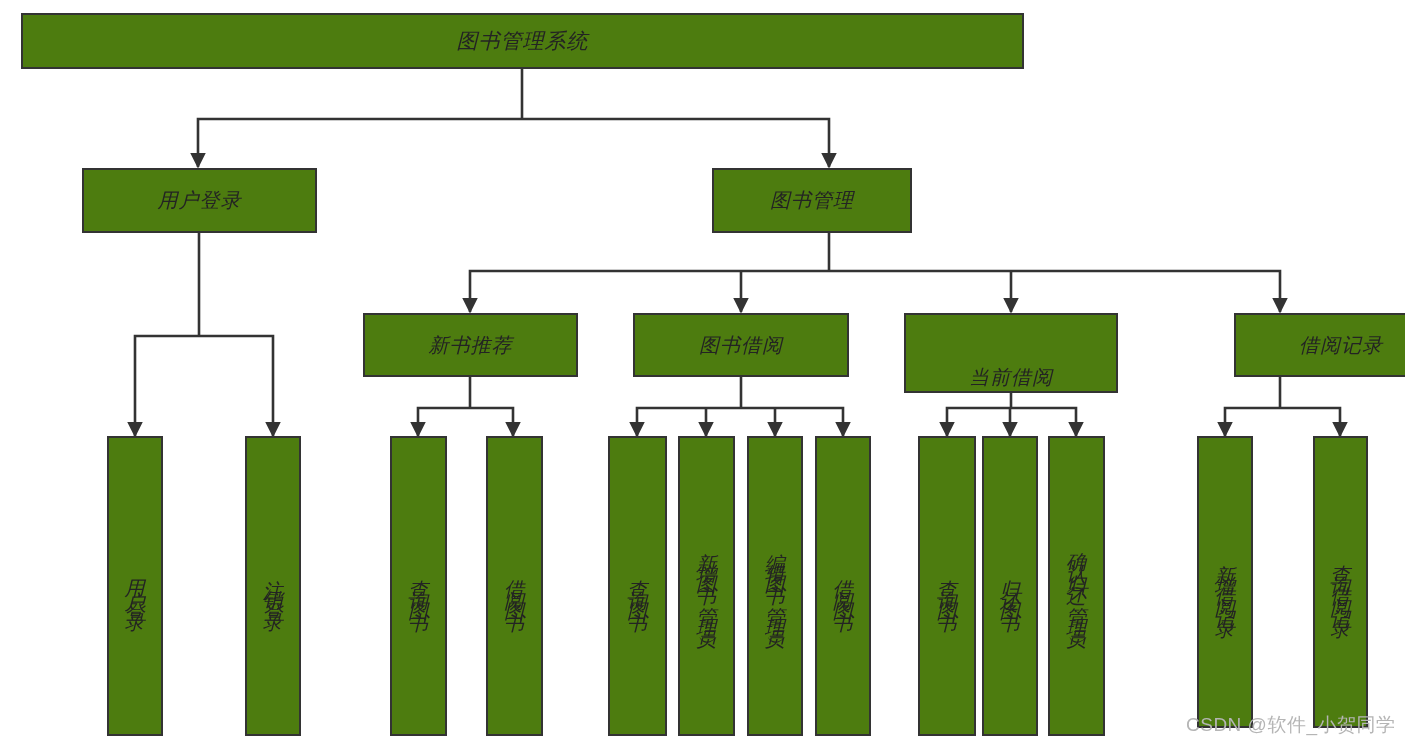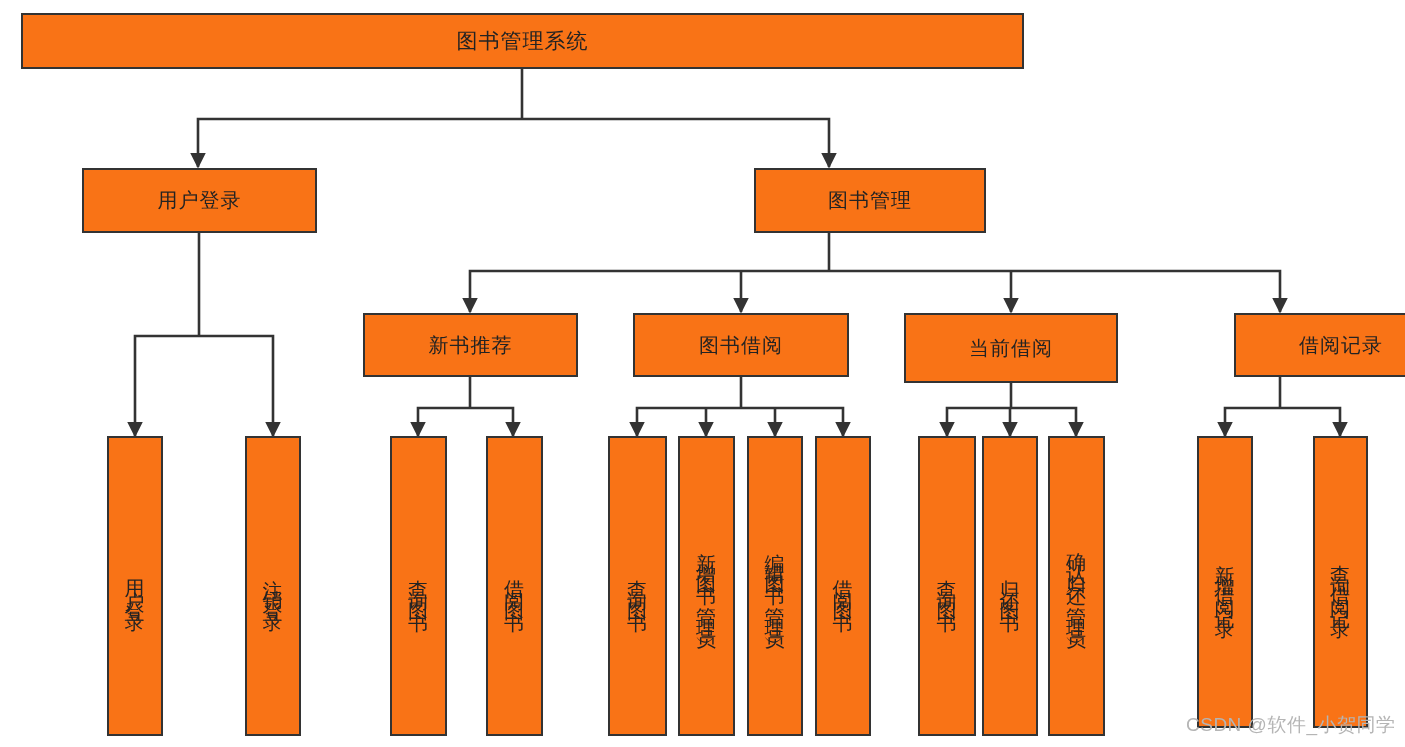--- a/index.html
+++ b/index.html
@@ -20,26 +20,27 @@
   .connectors line, .connectors polyline {
     stroke: var(--line, #333333);
     stroke-width: 2.6;
     fill: none;
   }
   .connectors .arrowhead { fill: var(--line, #333333); }
   .node {
     position: absolute;
     box-sizing: border-box;
     border: 2.5px solid var(--line, #333333);
-    background: #f97316;
+    background: #4d7c0f;
     display: flex;
     align-items: center;
     justify-content: center;
     color: var(--text, #232323);
     z-index: 2;
+    font-style: italic;
   }
   .h-label { font-size: 20px; letter-spacing: 1px; white-space: nowrap; }
   .root-node .h-label { font-size: 21px; }
   .v-label {
     writing-mode: vertical-rl;
     text-orientation: mixed;
     font-size: 20px;
     line-height: 1;
     letter-spacing: 11px;
   }
@@ -94,31 +95,31 @@
     <polyline points="1225,436 1225,408 1340,408 1340,436" marker-start="url(#arrow)" marker-end="url(#arrow)"></polyline>
   </svg>
 
   <div class="node root-node" style="left:21px; top:13px; width:1003px; height:56px;">
     <span class="h-label">图书管理系统</span>
   </div>
 
   <div class="node" style="left:82px; top:168px; width:235px; height:65px;">
     <span class="h-label">用户登录</span>
   </div>
-  <div class="node" style="left:712px; top:168px; width:232px; height:65px;margin-left:42px;">
+  <div class="node" style="left:712px; top:168px; width:200px; height:65px;">
     <span class="h-label">图书管理</span>
   </div>
 
   <div class="node" style="left:633px; top:313px; width:216px; height:64px;">
     <span class="h-label">图书借阅</span>
   </div>
   <div class="node" style="left:363px; top:313px; width:215px; height:64px;">
     <span class="h-label">新书推荐</span>
   </div>
-  <div class="node" style="left:904px; top:313px; width:214px; height:70px;">
+  <div class="node" style="left:904px; top:313px; width:214px; height:80px;align-items:flex-end;">
     <span class="h-label">当前借阅</span>
   </div>
   <div class="node" style="left:1234px; top:313px; width:214px; height:64px;">
     <span class="h-label">借阅记录</span>
   </div>
 
   <div class="node" style="left:107px; top:436px; width:56px; height:300px;">
     <span class="v-label">用户登录</span>
   </div>
   <div class="node" style="left:245px; top:436px; width:56px; height:300px;">

